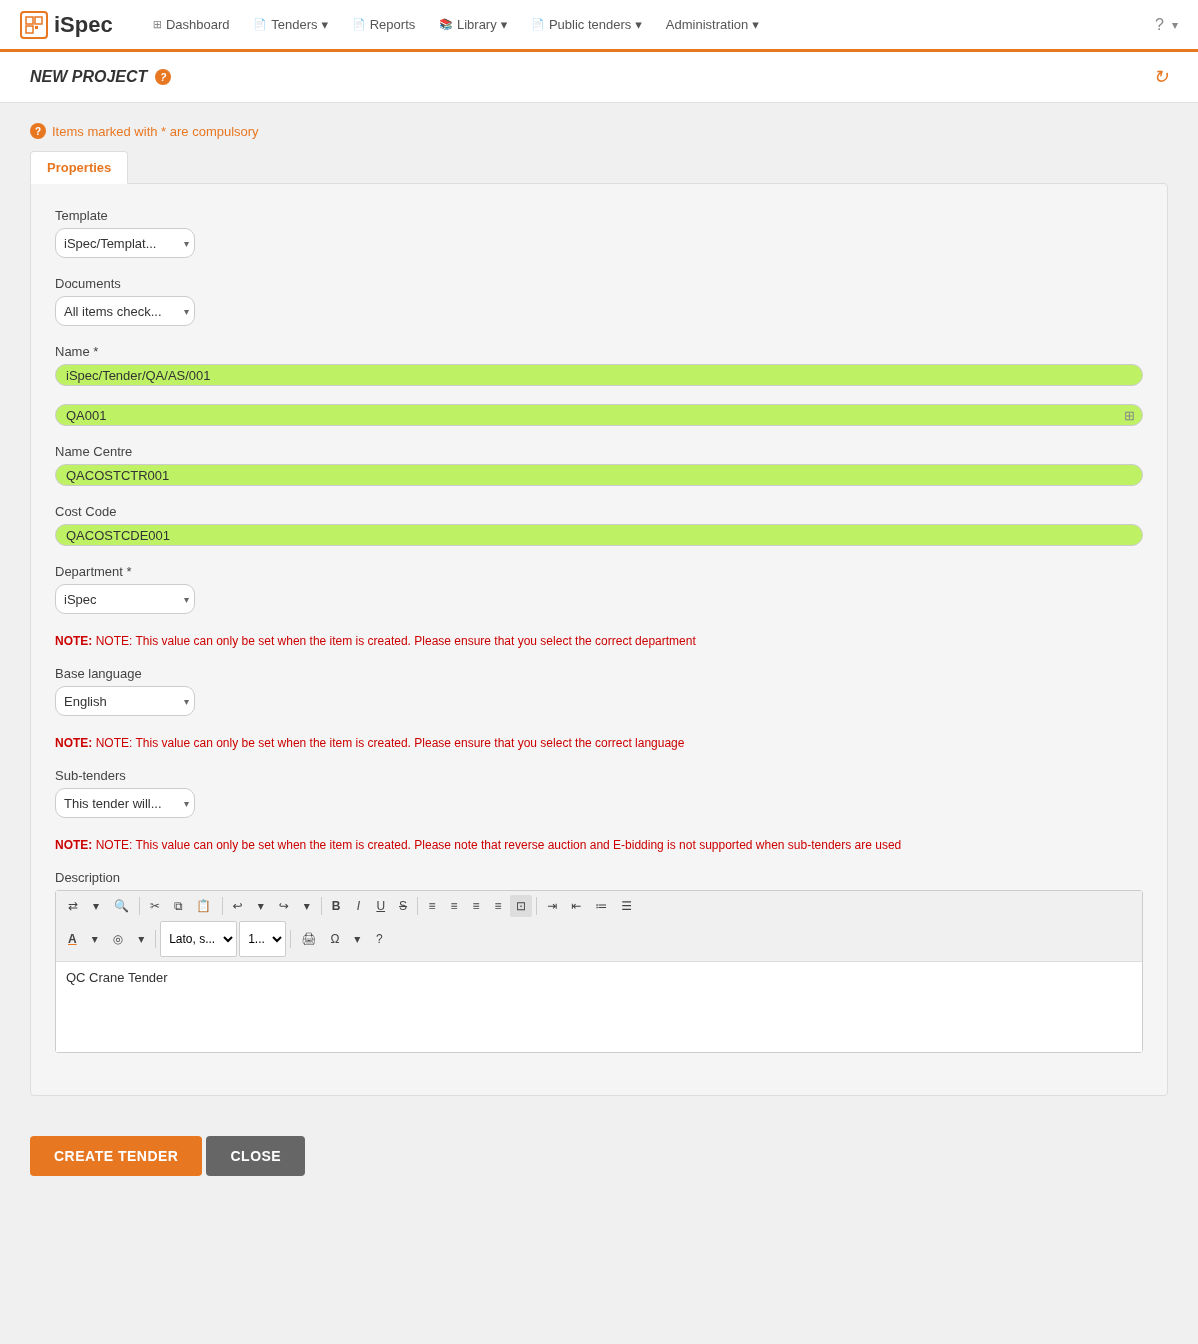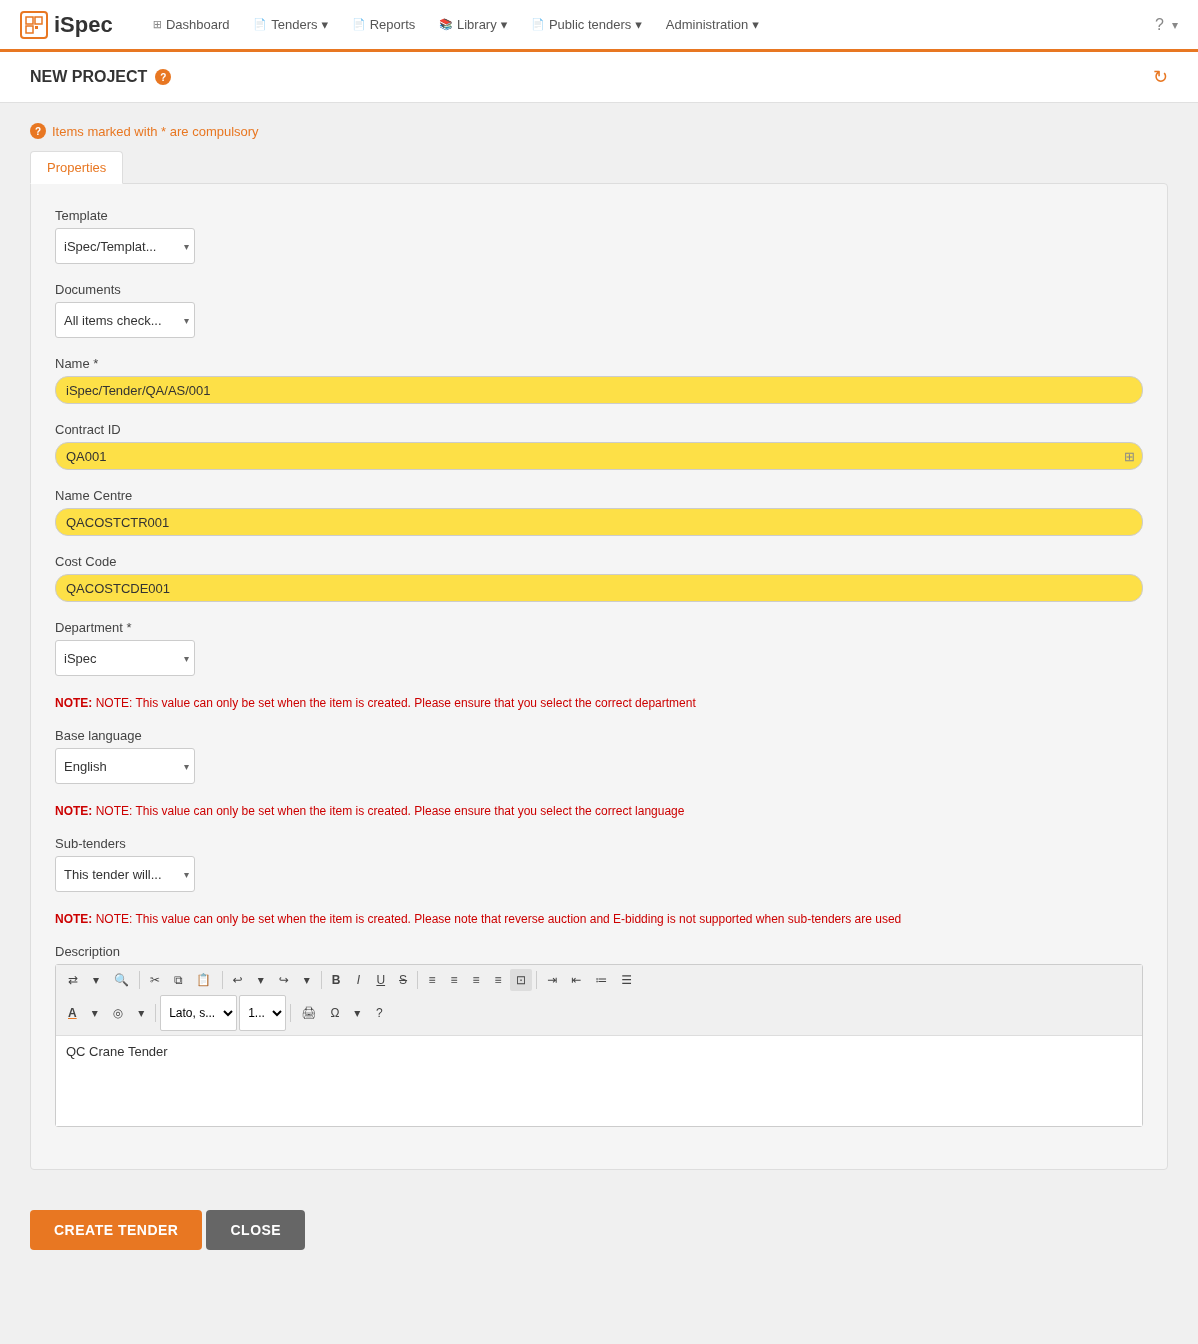--- a/index.html
+++ b/index.html
@@ -8,45 +8,45 @@
     
     .navbar { background: #fff; border-bottom: 3px solid #e87722; display: flex; align-items: center; padding: 0 20px; height: 52px; }
     .navbar-logo { display: flex; align-items: center; gap: 6px; font-size: 22px; font-weight: bold; color: #333; margin-right: 30px; }
     .navbar-logo .logo-icon { width: 28px; height: 28px; border: 2px solid #e87722; border-radius: 4px; display: flex; align-items: center; justify-content: center; font-size: 10px; color: #e87722; }
     .navbar-nav { display: flex; align-items: center; gap: 4px; flex: 1; }
     .navbar-nav a { color: #555; text-decoration: none; padding: 6px 10px; font-size: 13px; display: flex; align-items: center; gap: 4px; }
     .nav-icon { font-size: 11px; color: #888; }
     .navbar-right { display: flex; align-items: center; gap: 8px; color: #888; font-size: 18px; }
 
     
-    .page-header { background: #fff; padding: 14px 30px; display: flex; align-items: center; justify-content: space-between; border-bottom: 1px solid #e0e0e0; }
+    .page-header { background: #fff; padding: 14px 30px; display: flex; align-items: center; justify-content: space-between; border-bottom: 1px solid #e0e0e0; font-style: italic; }
     .page-header h1 { font-size: 16px; font-weight: bold; color: #333; display: flex; align-items: center; gap: 8px; }
     .help-icon { width: 16px; height: 16px; border-radius: 50%; background: #e87722; color: #fff; font-size: 10px; display: inline-flex; align-items: center; justify-content: center; font-weight: bold; cursor: pointer; }
     .refresh-icon { color: #e87722; font-size: 18px; cursor: pointer; }
 
     
     .main-content { padding: 20px 30px; }
     .compulsory-notice { display: flex; align-items: center; gap: 6px; color: #e87722; font-size: 13px; margin-bottom: 12px; }
     .compulsory-notice .q-icon { width: 16px; height: 16px; border-radius: 50%; background: #e87722; color: #fff; font-size: 10px; display: inline-flex; align-items: center; justify-content: center; font-weight: bold; }
 
     
     .tabs { display: flex; margin-bottom: 0; }
     .tab { padding: 8px 16px; font-size: 13px; cursor: pointer; border: 1px solid #ddd; border-bottom: none; background: #fff; color: #e87722; border-radius: 4px 4px 0 0; }
-    .tab.active { background: #fff; border-bottom: 1px solid #fff; margin-bottom: -1px; z-index: 1; }
+    .tab.active { background: #fff; border-bottom: 1px solid #fff; margin-bottom: -1px; z-index: 1; font-weight: bold; }
 
     
     .form-panel { background: #f5f5f5; border: 1px solid #ddd; border-radius: 0 4px 4px 4px; padding: 24px; }
 
     .form-group { margin-bottom: 18px; }
     .form-label { font-size: 13px; color: #444; margin-bottom: 5px; display: block; font-weight: normal; }
 
-    .form-input { width: 100%; padding: 6px 10px; border: 1px solid #ccc; border-radius: 13px; font-size: 13px; background: #fde047; color: #333; height: 28px; }
+    .form-input { width: 100%; padding: 6px 10px; border: 1px solid #ccc; border-radius: 13px; font-size: 13px; background: #bef264; color: #333; height: 22px; }
 
     .form-select-wrap { display: inline-flex; align-items: center; position: relative; }
-    .form-select { padding: 5px 28px 5px 8px; border: 1px solid #ccc; border-radius: 3px; font-size: 13px; background: #fff; color: #333; appearance: none; height: 36px; min-width: 140px; cursor: pointer; }
+    .form-select { padding: 5px 28px 5px 8px; border: 1px solid #ccc; border-radius: 10px; font-size: 13px; background: #fff; color: #333; appearance: none; height: 30px; min-width: 140px; cursor: pointer; }
     .select-arrow { position: absolute; right: 6px; top: 50%; transform: translateY(-50%); font-size: 10px; color: #666; pointer-events: none; }
 
     .contract-id-wrap { position: relative; }
     .contract-id-wrap .form-input { padding-right: 28px; }
     .contract-id-icon { position: absolute; right: 8px; top: 50%; transform: translateY(-50%); color: #888; font-size: 13px; cursor: pointer; }
 
     .note-text { color: #cc0000; font-size: 12px; margin-top: 20px; }
     .note-text strong { color: #cc0000; }
 
     
@@ -157,21 +157,20 @@
         <span class="select-arrow">▾</span>
       </div>
     </div>
 
     <div class="form-group">
       <label class="form-label">Name *</label>
       <input type="text" class="form-input" value="iSpec/Tender/QA/AS/001" style="">
     </div>
 
     <div class="form-group">
-      <label class="form-label">Contract ID</label>
       <div class="contract-id-wrap">
         <input type="text" class="form-input" value="QA001" style="">
         <span class="contract-id-icon">⊞</span>
       </div>
     </div>
 
     <div class="form-group">
       <label class="form-label">Name Centre</label>
       <input type="text" class="form-input" value="QACOSTCTR001" style="">
     </div>

